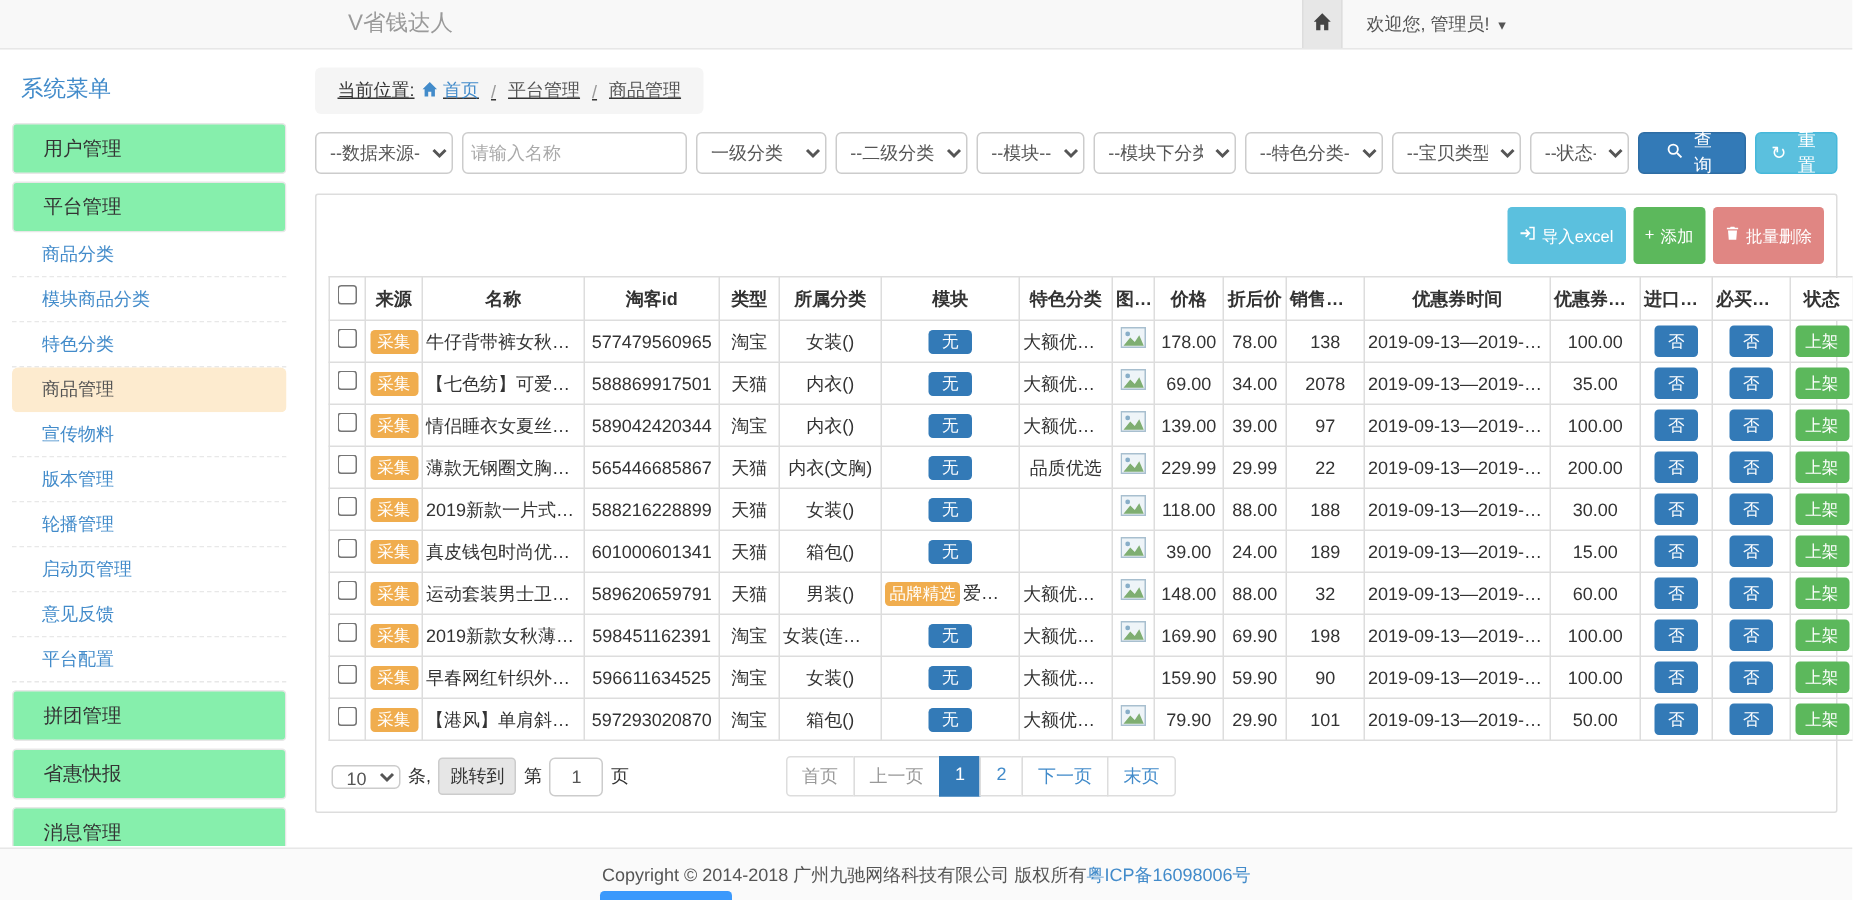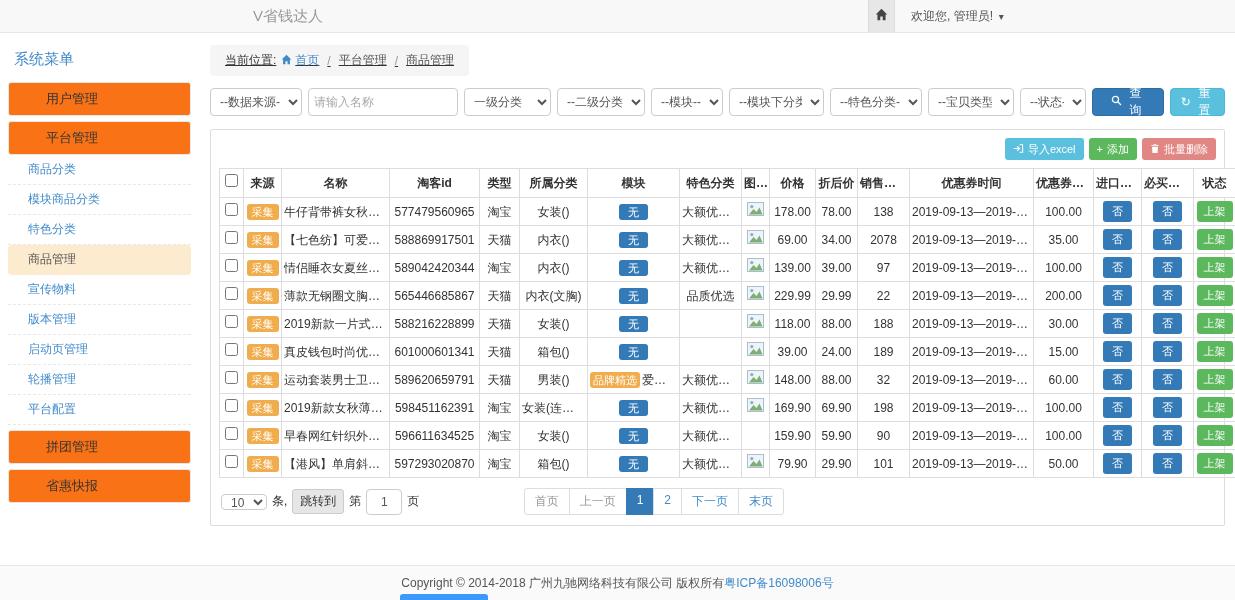--- a/index.html
+++ b/index.html
@@ -3,33 +3,33 @@
 <meta charset="utf-8">
 <style>
   * { box-sizing: border-box; margin: 0; padding: 0; }
   html,body { width:1235px; height:600px; overflow:hidden; }
   body {
     font-family: "Liberation Sans", "DejaVu Sans", sans-serif;
     background:#fff; color:#333; position:relative; font-size:12px;
   }
   
   .topbar { height:33px; background:#f8f8f8; border-bottom:1px solid #e7e7e7; position:relative; }
-  .brand { position:absolute; left:253px; top:0; line-height:32px; font-size:15px; color:#9a9a9a; }
+  .brand { position:absolute; left:232px; top:0; line-height:32px; font-size:15px; color:#9a9a9a; }
   .topbar-right { position:absolute; left:868px; top:0; height:32px; display:flex; align-items:center; }
   .home-box { width:27px; height:32px; background:#e7e7e7; border-left:1px solid #ddd; border-right:1px solid #ddd;
               display:flex; align-items:center; justify-content:center; color:#555; cursor:pointer; }
   .welcome { margin-left:16px; font-size:12px; color:#555; cursor:pointer; }
   .caret { font-size:10px; color:#555; margin-left:3px; }
 
   
   .layout { display:flex; height:531px; overflow:hidden; }
   .sidebar { width:183px; margin-left:8px; padding-top:8px; flex-shrink:0; overflow:hidden; }
   .sidebar-header { color:#428bca; font-size:15px; font-weight:normal; padding:9px 6px 8px 6px; }
-  .menu-item-top { background:#f97316; border:1px solid #e7e7e7; border-radius:3px; margin-top:5px;
-                   padding:7px 37px; font-size:13px; color:#333; cursor:pointer; }
+  .menu-item-top { background:#86efac; border:1px solid #e7e7e7; border-radius:3px; margin-top:5px;
+                   padding:7px 20px; font-size:13px; color:#333; cursor:pointer; }
   .menu-item-sub { padding:6px 20px; font-size:12px; color:#428bca; border-bottom:1px dashed #e8e8e8;
                    cursor:pointer; background:#fff; }
   .menu-item-sub.active { background:#fdebcf; border-radius:4px; color:#555; border-bottom:1px solid #fdebcf; }
 
   .main { flex:1; padding:12px 10px 0 19px; overflow:hidden; }
 
   
   .breadcrumb { background:#f5f5f5; border-radius:4px; padding:7px 15px; font-size:12px; color:#333;
                 display:inline-flex; align-items:center;text-decoration:underline; }
   .breadcrumb .home-link { color:#428bca; cursor:pointer; display:inline-flex; align-items:center; gap:3px; margin-left:5px; }
@@ -43,21 +43,21 @@
     padding:0 5px; background:#fff; }
   .filter-input::placeholder { color:#aaa; }
   .btn { border:none; border-radius:4px; color:#fff; cursor:pointer; font-size:12px;
          display:inline-flex; align-items:center; gap:4px; justify-content:center; }
   .btn-query { background:#337ab7; border:1px solid #2e6da4; height:28px; padding:0 18px; }
   .btn-reset { background:#5bc0de; border:1px solid #46b8da; height:28px; padding:0 10px; }
 
   
   .panel { border:1px solid #ddd; border-radius:2px; margin-top:13px; padding:8px 8px 10px 8px; background:#fff; }
   .toolbar { display:flex; justify-content:flex-end; gap:5px; margin-bottom:8px; }
-  .btn-sm { height:22px; padding:0 8px; font-size:11px; border-radius:3px; }
+  .btn-sm { height:38px; padding:0 8px; font-size:11px; border-radius:3px; }
   .btn-import { background:#5bc0de; }
   .btn-add { background:#5cb85c; }
   .btn-batch-del { background:#e08683; }
 
   
   table { width:100%; border-collapse:collapse; table-layout:fixed; font-size:12px; }
   th, td { border:1px solid #ddd; text-align:center; padding:3px 2px; line-height:18px;
            overflow:hidden; white-space:nowrap; text-overflow:ellipsis; }
   th { font-weight:bold; padding:5px 2px; color:#333; background:#fff; }
   .badge-source { background:#f0ad4e; color:#fff; border-radius:3px; padding:2px 5px; font-size:11px; }
@@ -115,25 +115,27 @@
     <div class="sidebar-header">系统菜单</div>
     <div id="sidebar-menu">
         <div class="menu-item-top">用户管理</div>
         <div class="menu-item-top">平台管理</div>
         <div class="menu-item-sub">商品分类</div>
         <div class="menu-item-sub">模块商品分类</div>
         <div class="menu-item-sub">特色分类</div>
         <div class="menu-item-sub active">商品管理</div>
         <div class="menu-item-sub">宣传物料</div>
         <div class="menu-item-sub">版本管理</div>
+        <div class="menu-item-sub">轮播管理</div>
         <div class="menu-item-sub">启动页管理</div>
-        <div class="menu-item-sub">轮播管理</div>
+        <div class="menu-item-sub">意见反馈</div>
         <div class="menu-item-sub">平台配置</div>
         <div class="menu-item-top">拼团管理</div>
         <div class="menu-item-top">省惠快报</div>
+        <div class="menu-item-top">消息管理</div>
       </div>
   </div>
 
   <div class="main">
 
     <div>
       <div class="breadcrumb">
         <span>当前位置:</span>
         <span class="home-link">
           <span><svg width="11" height="11" viewBox="0 0 16 16">

